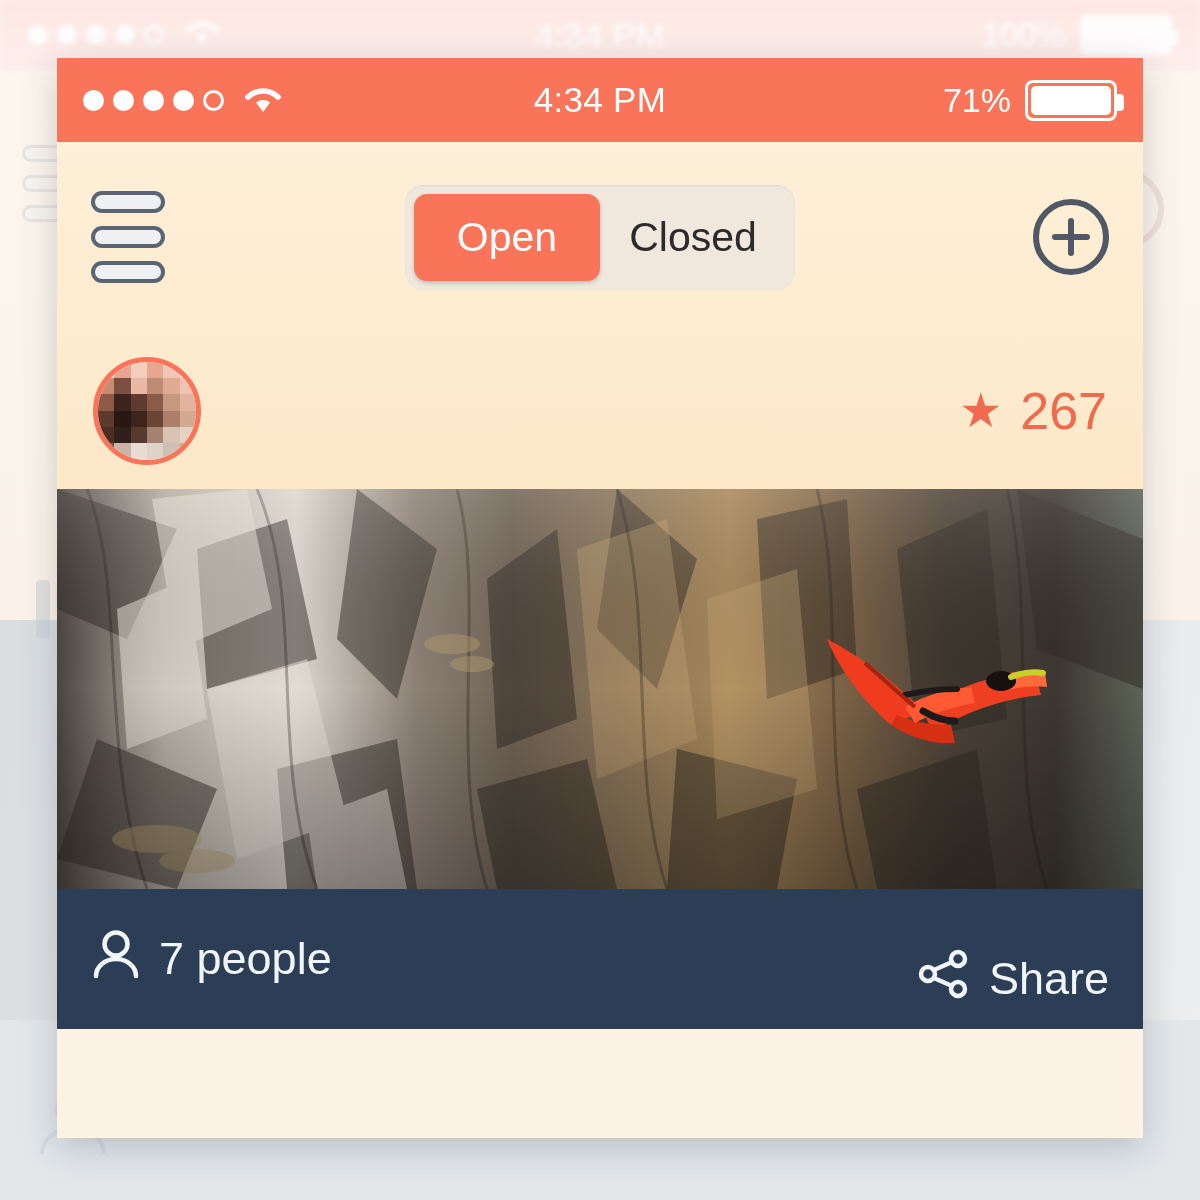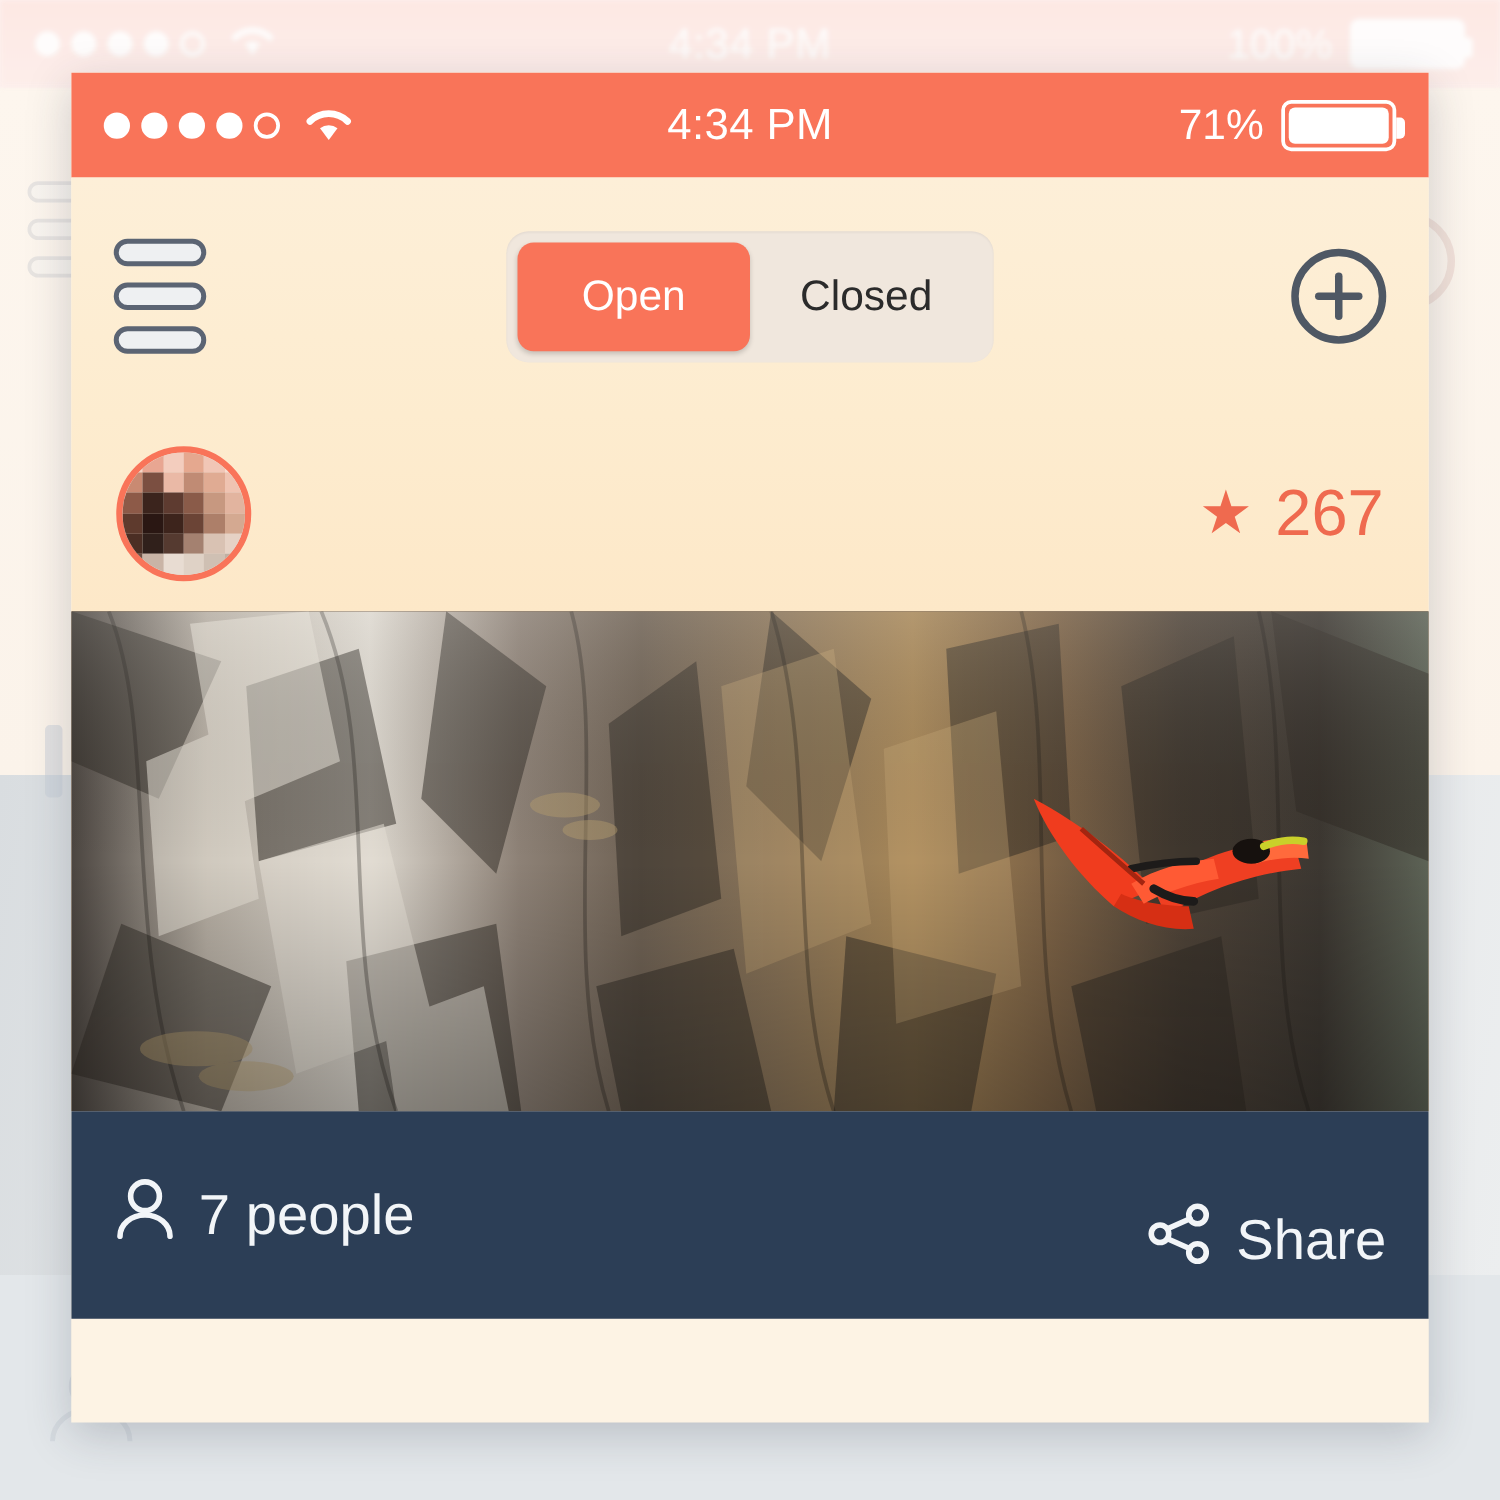--- a/index.html
+++ b/index.html
@@ -134,21 +134,21 @@
 
   .segmented {
     position:absolute; left:50%; transform:translateX(-50%);
     background:#f0e7dd; border-radius:18px;
     padding:9px; display:flex; align-items:center;
     width:390px; height:105px;
     box-shadow:inset 0 1px 2px rgba(0,0,0,.06);
   }
   .seg {
     flex:1; height:100%; display:flex; align-items:center; justify-content:center;
-    font-size:34px; border-radius:13px; cursor:pointer;
+    font-size:41px; border-radius:13px; cursor:pointer;
   }
   .seg.active { background:#f97459; color:#ffffff; box-shadow:0 2px 4px rgba(0,0,0,.18); }
   .seg.inactive { color:#2b2b2b; }
 
   .plusbtn {
     margin-left:auto; width:76px; height:76px; border-radius:50%;
     border:6px solid #4f5864; position:relative; cursor:pointer;
   }
   .plusbtn::before, .plusbtn::after {
     content:''; position:absolute; background:#4f5864; border-radius:3px;
@@ -194,21 +194,21 @@
   .rockwall { position:absolute; inset:0; }
   .timer {
     position:absolute; left:0; right:0; top:50%; transform:translateY(-50%);
     text-align:center; color:#ffffff; font-size:80px; letter-spacing:1px;
     text-shadow:0 2px 7px rgba(0,0,0,.55);
   }
   .jumper { position:absolute; right:88px; top:140px; width:250px; height:130px; }
 
   
   .actionbar {
-    height:166px; background:#2c3e56;
+    height:140px; background:#2c3e56;
     display:flex; align-items:center; padding:0 34px; position:relative;
   }
   .act-left, .act-right {
     display:flex; align-items:center; gap:18px;
     color:#f2f5f8; font-size:45px; cursor:pointer;
   }
   .act-right { margin-left:auto;margin-top:40px; }
   .accept {
     position:absolute; left:50%; transform:translateX(-50%);
     width:372px; height:97px; background:#f97459; border-radius:13px;

